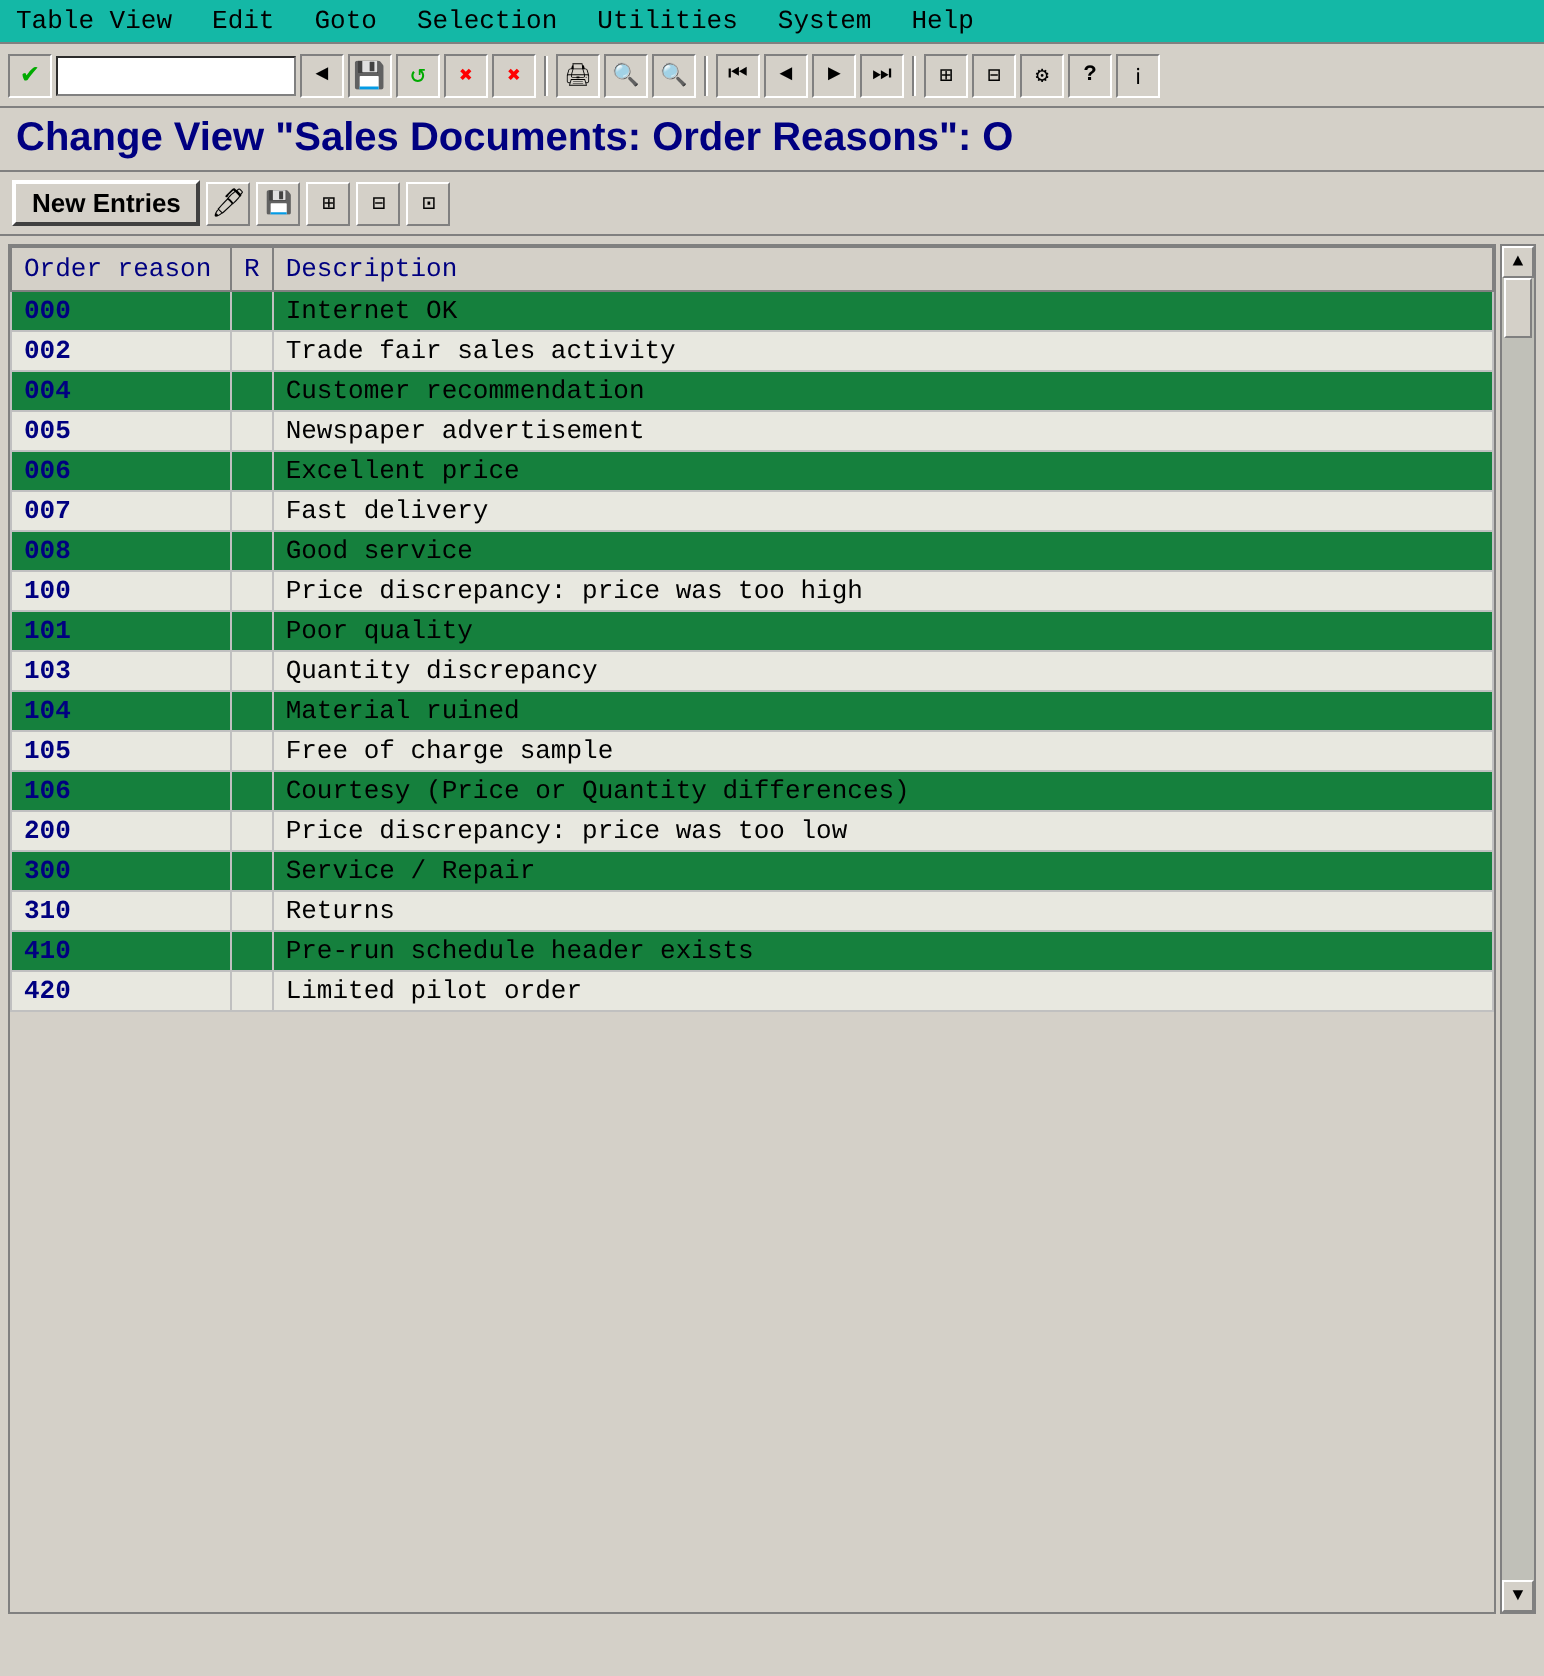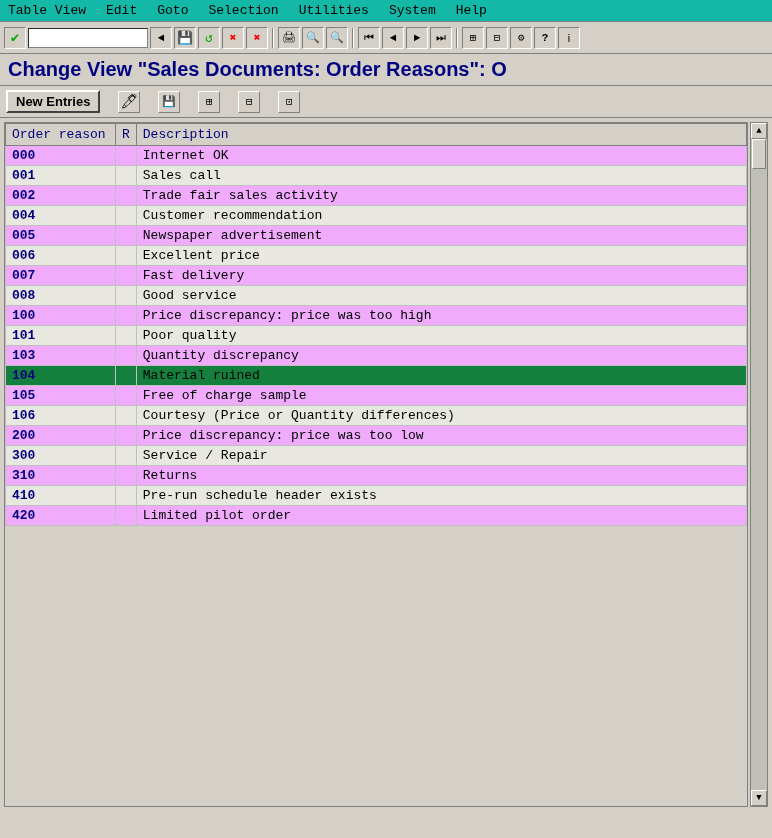--- a/index.html
+++ b/index.html
@@ -69,21 +69,21 @@
       font-family: Arial, sans-serif;
       border-bottom: 1px solid #808080;
     }
 
     
     .action-toolbar {
       background: #d4d0c8;
       padding: 4px 6px;
       display: flex;
       align-items: center;
-      gap: 18px;
+      gap: 3px;
       border-bottom: 1px solid #808080;
     }
     .new-entries-btn {
       background: #d4d0c8;
       border: 2px solid;
       border-top-color: #ffffff;
       border-left-color: #ffffff;
       border-right-color: #404040;
       border-bottom-color: #404040;
       padding: 2px 8px;
@@ -136,21 +136,21 @@
       color: #000080;
       background: #d4d0c8;
     }
     thead th:first-child {
       width: 110px;
     }
     thead th:nth-child(2) {
       width: 20px;
     }
     tbody tr {
-      background: #f0abfc;
+      background: #15803d;
     }
     tbody tr:nth-child(even) {
       background: #e8e8e0;
     }
     tbody tr.selected {
       background: #15803d;
     }
     tbody td {
       border: 1px solid #c0c0c0;
       padding: 2px 6px;
@@ -260,25 +260,20 @@
           <th style="color:#000080;">Description</th>
         </tr>
       </thead>
       <tbody id="table-body">
       <tr>
             <td>000</td>
             <td></td>
             <td>Internet OK</td>
           </tr>
           <tr>
-            <td>001</td>
-            <td></td>
-            <td>Sales call</td>
-          </tr>
-          <tr>
             <td>002</td>
             <td></td>
             <td>Trade fair sales activity</td>
           </tr>
           <tr>
             <td>004</td>
             <td></td>
             <td>Customer recommendation</td>
           </tr>
           <tr>

